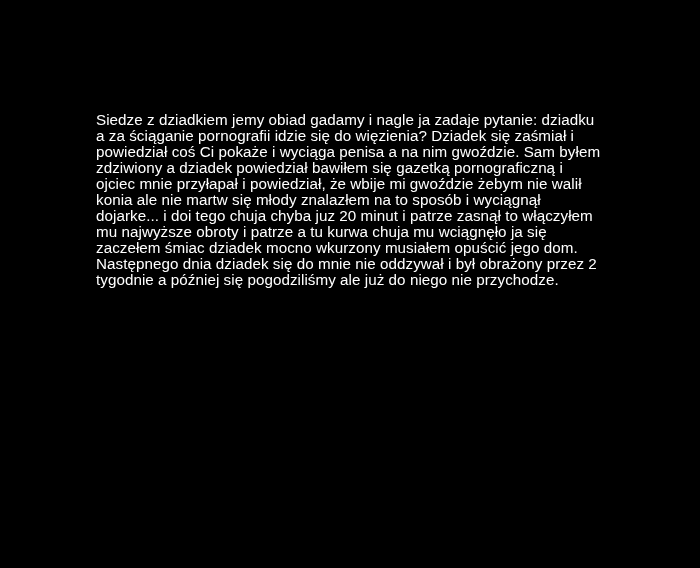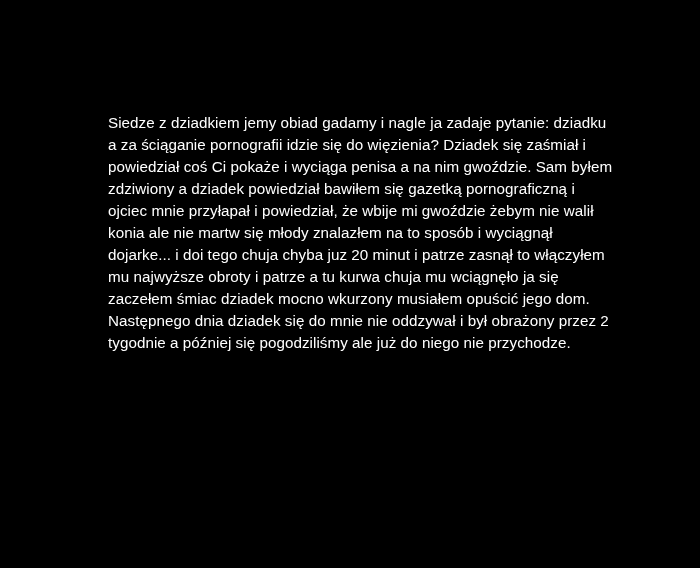--- a/index.html
+++ b/index.html
@@ -15,26 +15,26 @@
   }
   .page {
     position: relative;
     width: 700px;
     height: 568px;
     background: #000000;
     box-sizing: border-box;
   }
   .text-block {
     position: absolute;
-    left: 108px;
+    left: 96px;
     top: 112px;
     width: 508px;
     color: #ffffff;
     font-size: 15.2px;
-    line-height: 22px;
+    line-height: 16px;
     font-weight: 400;
     letter-spacing: 0.05px;
     white-space: pre-wrap;
     word-wrap: break-word;
   }
 </style>
 </head>
 <body>
 
 <div class="page">

